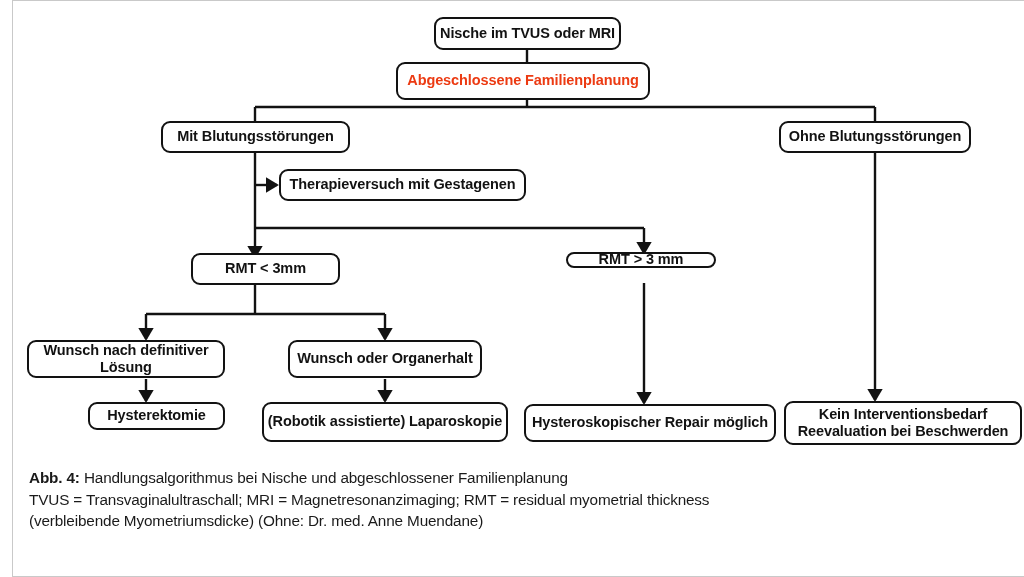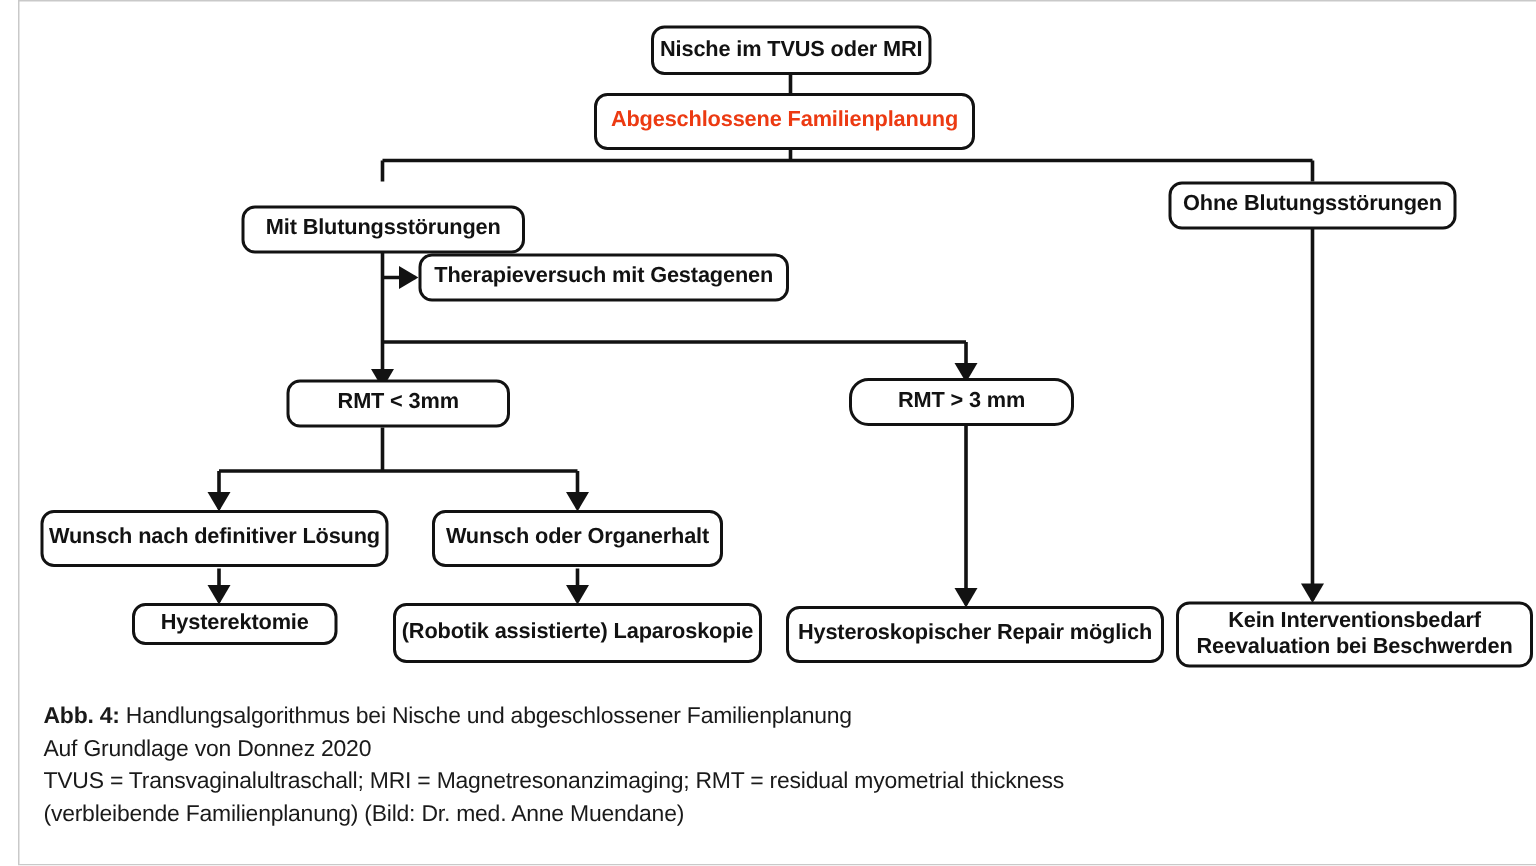--- a/index.html
+++ b/index.html
@@ -113,45 +113,44 @@
         <line x1="631" y1="282" x2="631" y2="402" marker-end="url(#arrow)"></line>
 
         <line x1="862" y1="151" x2="862" y2="399" marker-end="url(#arrow)"></line>
       </g>
     </svg>
 
     <div class="node" style="left:421px; top:16px; width:187px; height:33px;">Nische im TVUS oder MRI</div>
 
     <div class="node accent" style="left:383px; top:61px; width:254px; height:38px;">Abgeschlossene Familienplanung</div>
 
-    <div class="node" style="left:148px; top:136px; width:189px; height:32px;">Mit Blutungsstörungen</div>
+    <div class="node" style="left:148px; top:120px; width:189px; height:32px;">Mit Blutungsstörungen</div>
 
     <div class="node" style="left:766px; top:120px; width:192px; height:32px;">Ohne Blutungsstörungen</div>
 
     <div class="node" style="left:266px; top:168px; width:247px; height:32px;">Therapieversuch mit Gestagenen</div>
 
     <div class="node" style="left:178px; top:252px; width:149px; height:32px;">RMT &lt; 3mm</div>
 
-    <div class="node" style="left:553px; top:251px; width:150px; height:32px;border-radius:13px;">RMT &gt; 3 mm</div>
+    <div class="node" style="left:553px; top:251px; width:150px; height:16px;border-radius:13px;">RMT &gt; 3 mm</div>
 
-    <div class="node" style="left:14px; top:339px; width:232px; height:38px;text-align:center;">Wunsch nach definitiver Lösung</div>
+    <div class="node" style="left:14px; top:339px; width:198px; height:38px;text-align:center;">Wunsch nach definitiver Lösung</div>
 
     <div class="node" style="left:275px; top:339px; width:194px; height:38px;">Wunsch oder Organerhalt</div>
 
     <div class="node" style="left:75px; top:401px; width:137px; height:28px;">Hysterektomie</div>
 
     <div class="node" style="left:511px; top:403px; width:252px; height:38px;">Hysteroskopischer Repair möglich</div>
 
     <div class="node" style="left:249px; top:401px; width:246px; height:40px;">(Robotik assistierte) Laparoskopie</div>
 
     <div class="node" style="left:771px; top:400px; width:238px; height:44px;">Kein Interventionsbedarf
 Reevaluation bei Beschwerden</div>
 
   </div>
 
   <div id="caption">
     <div><span class="lead">Abb. 4:</span><span> Handlungsalgorithmus bei Nische und abgeschlossener Familienplanung</span></div>
-    <div>Auf Grundlage von Donnez 2020</div>
     <div>TVUS = Transvaginalultraschall; MRI = Magnetresonanzimaging; RMT = residual myometrial thickness</div>
-    <div>(verbleibende Familienplanung) (Bild: Dr. med. Anne Muendane)</div>
+    <div>(verbleibende Myometriumsdicke) (Ohne: Dr. med. Anne Muendane)</div>
   </div>
 
 </div>
 
 </body></html>

